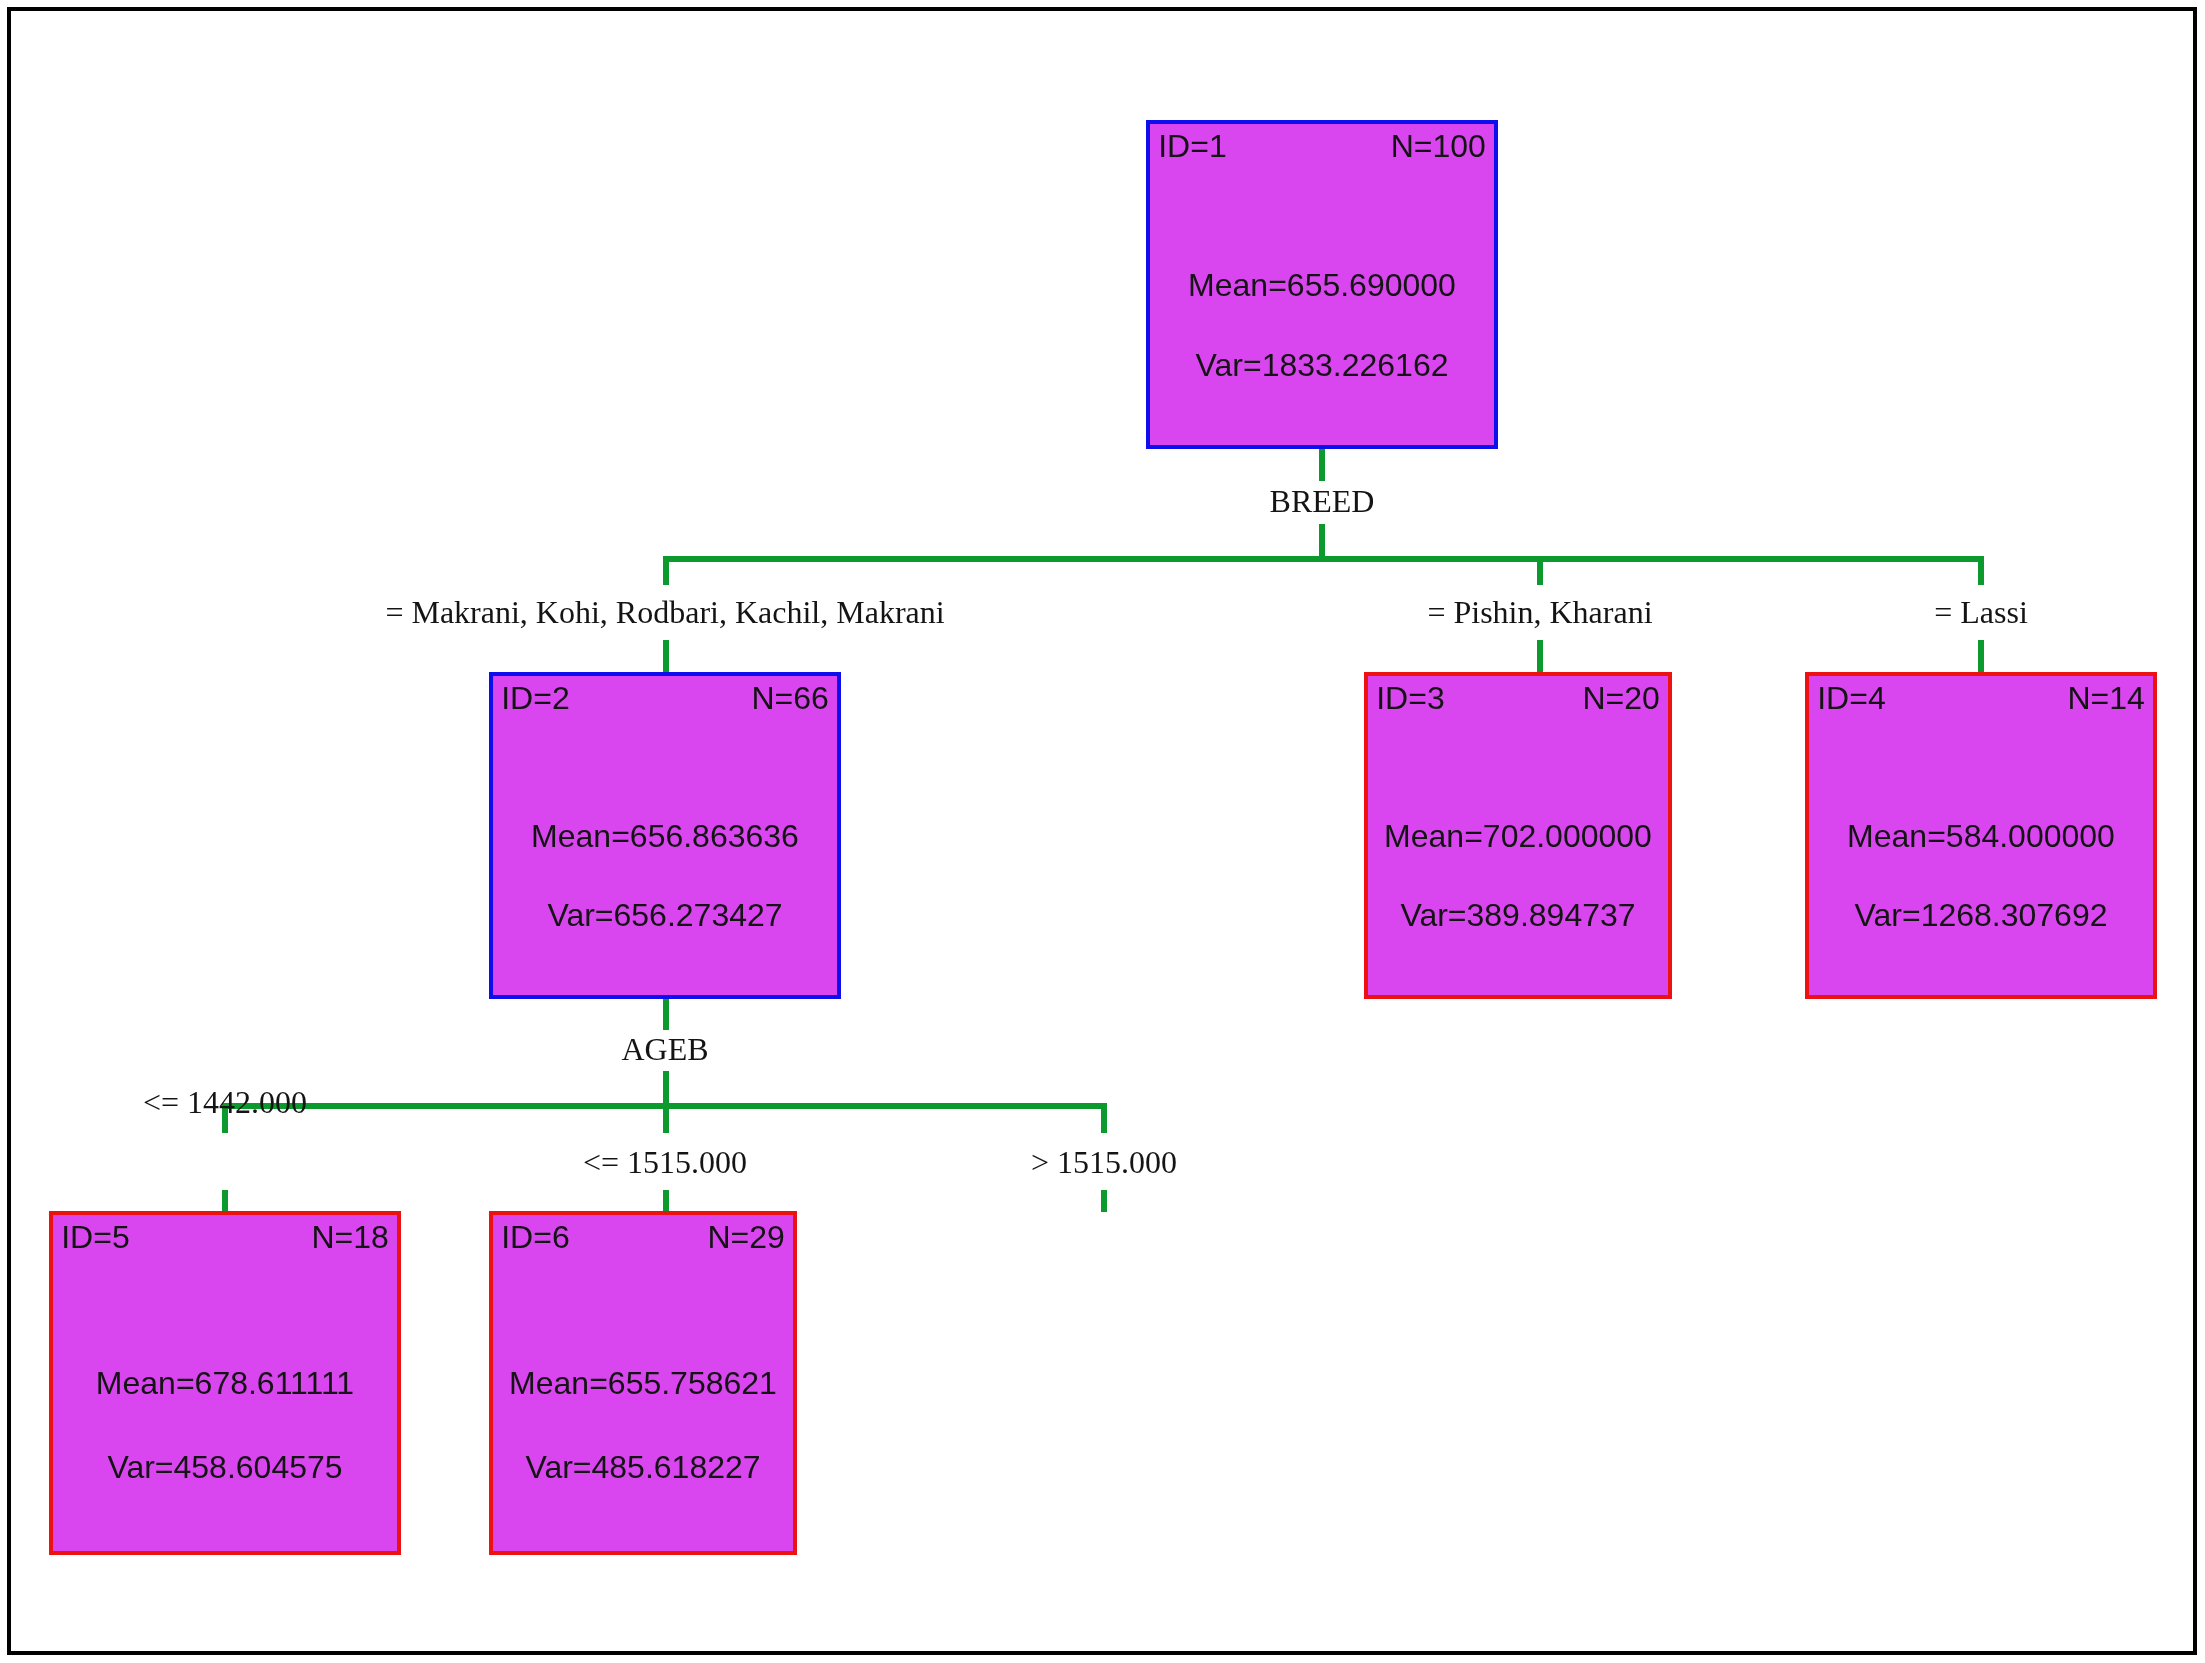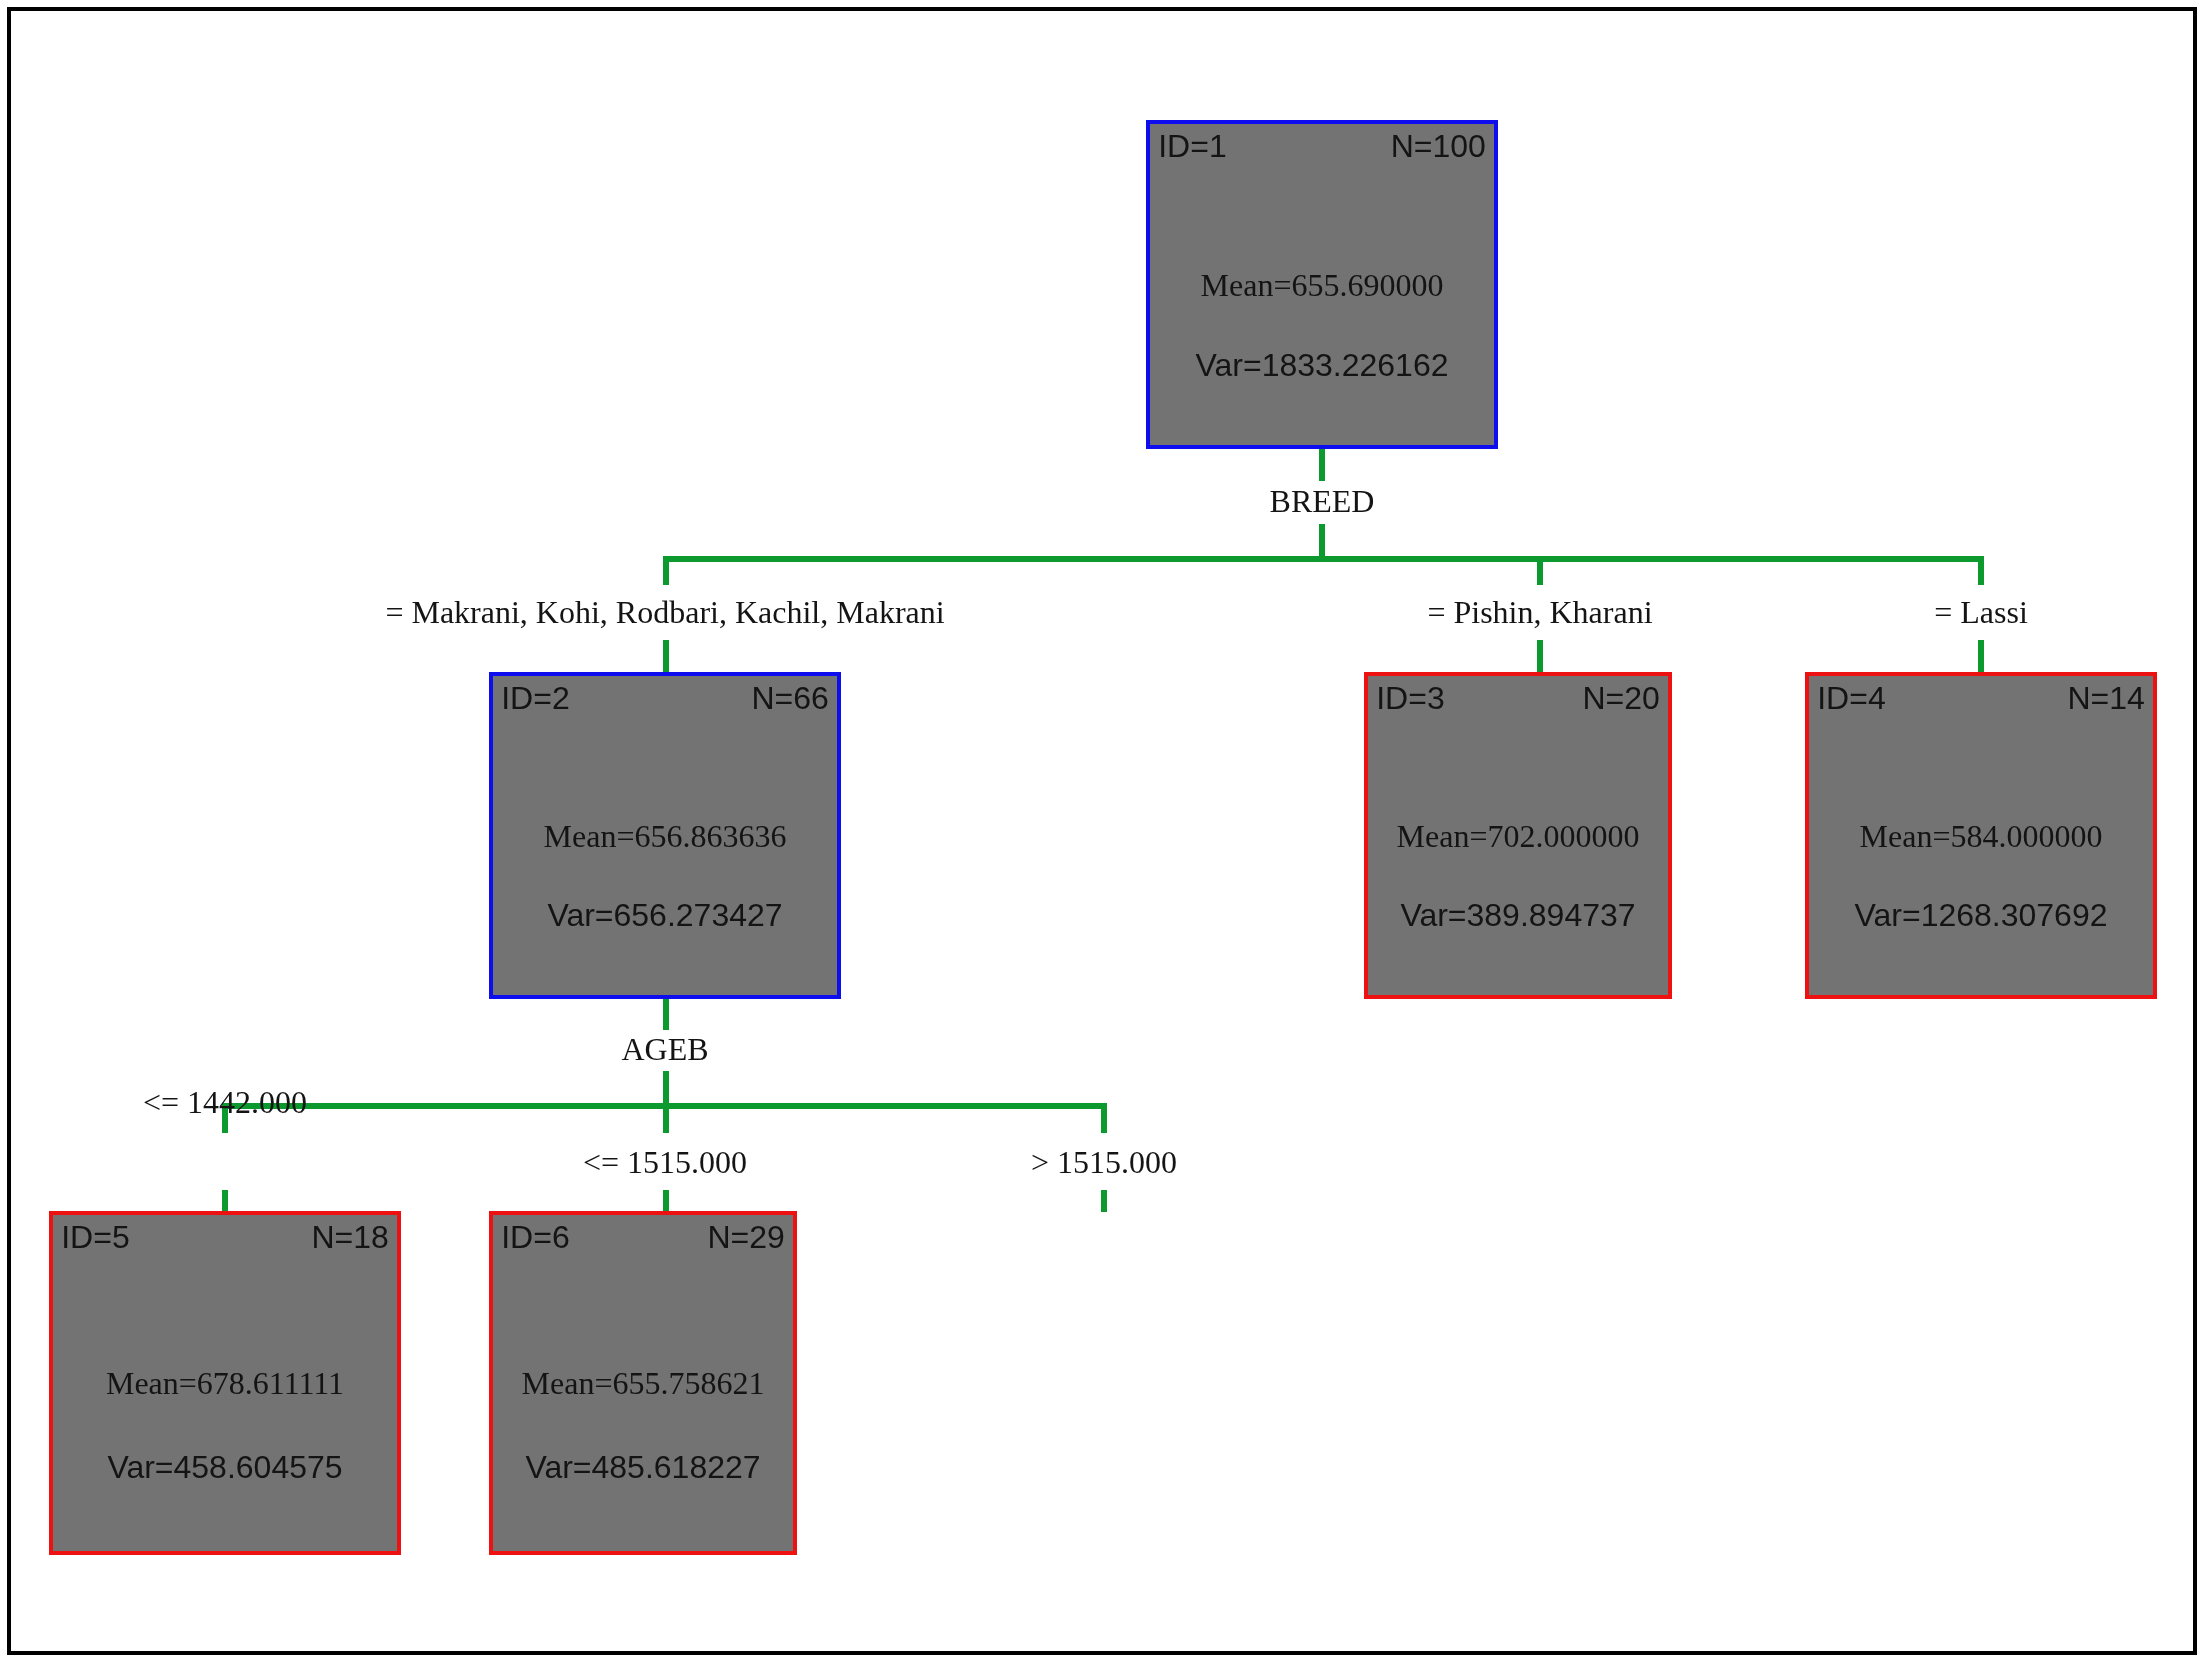--- a/index.html
+++ b/index.html
@@ -16,21 +16,21 @@
     background: #ffffff;
     overflow: hidden;
   }
   #frame {
     position: absolute;
     left: 6.8px; top: 6.8px; right: 8.2px; bottom: 8.2px;
     border: 4.1px solid var(--frame, #000000);
   }
   .node {
     position: absolute;
-    background: #737373;
+    background: #d946ef;
     box-sizing: border-box;
   }
   .node.internal { border: 4.8px solid var(--internal-node-border, #0d0dee); }
   .node.terminal { border: 4.8px solid var(--terminal-node-border, #ee1111); }
   .nid, .nn {
     position: absolute;
     top: 2.7px;
     font-size: 32px;
     line-height: 38px;
     white-space: nowrap;
@@ -38,21 +38,21 @@
   .nid { left: 8.2px; }
   .nn  { right: 8.2px; }
   .mean, .varr {
     position: absolute;
     left: 0; right: 0;
     text-align: center;
     font-size: 32px;
     line-height: 38px;
     white-space: nowrap;
   }
-  .mean { top: calc(50% - 19px); font-family: Liberation Serif, serif; }
+  .mean { top: calc(50% - 19px); }
   .varr { top: calc(75% - 19px); }
   .cline {
     position: absolute;
     background: var(--connector-line, #0c9a2e);
   }
   .split-label, .branch-label {
     position: absolute;
     transform: translateX(-50%);
     white-space: nowrap;
     font-size: 32px;

